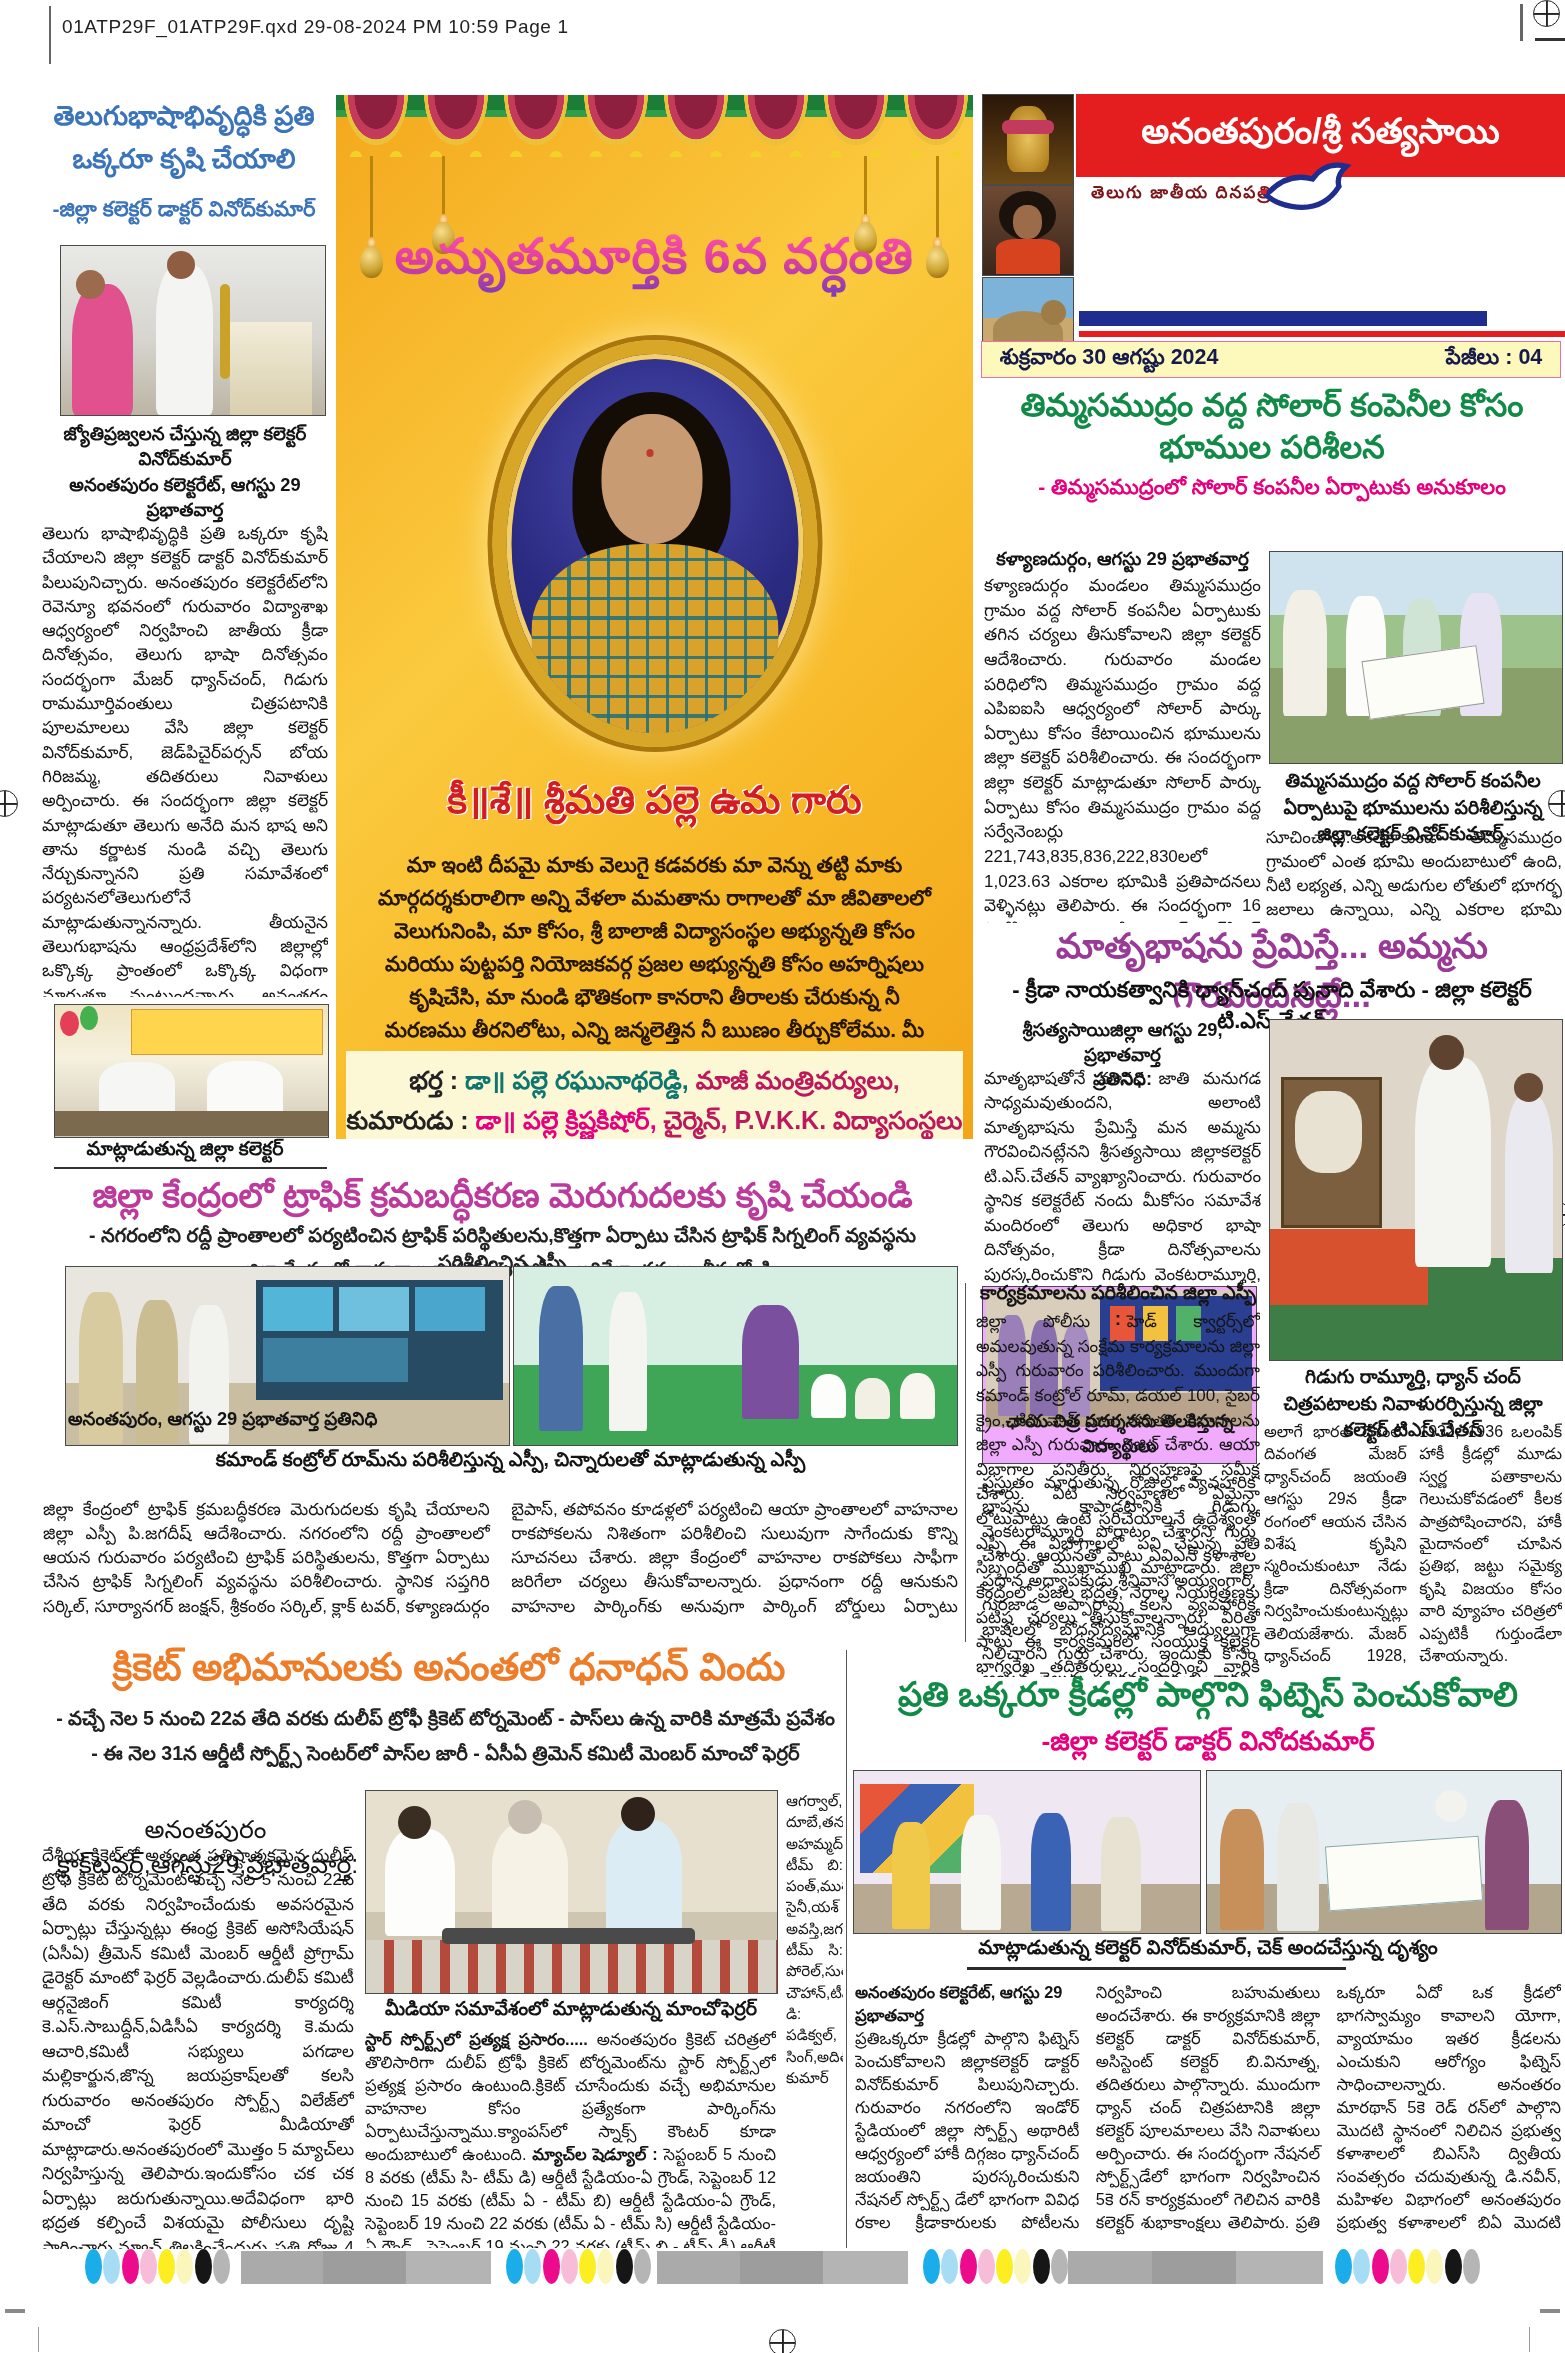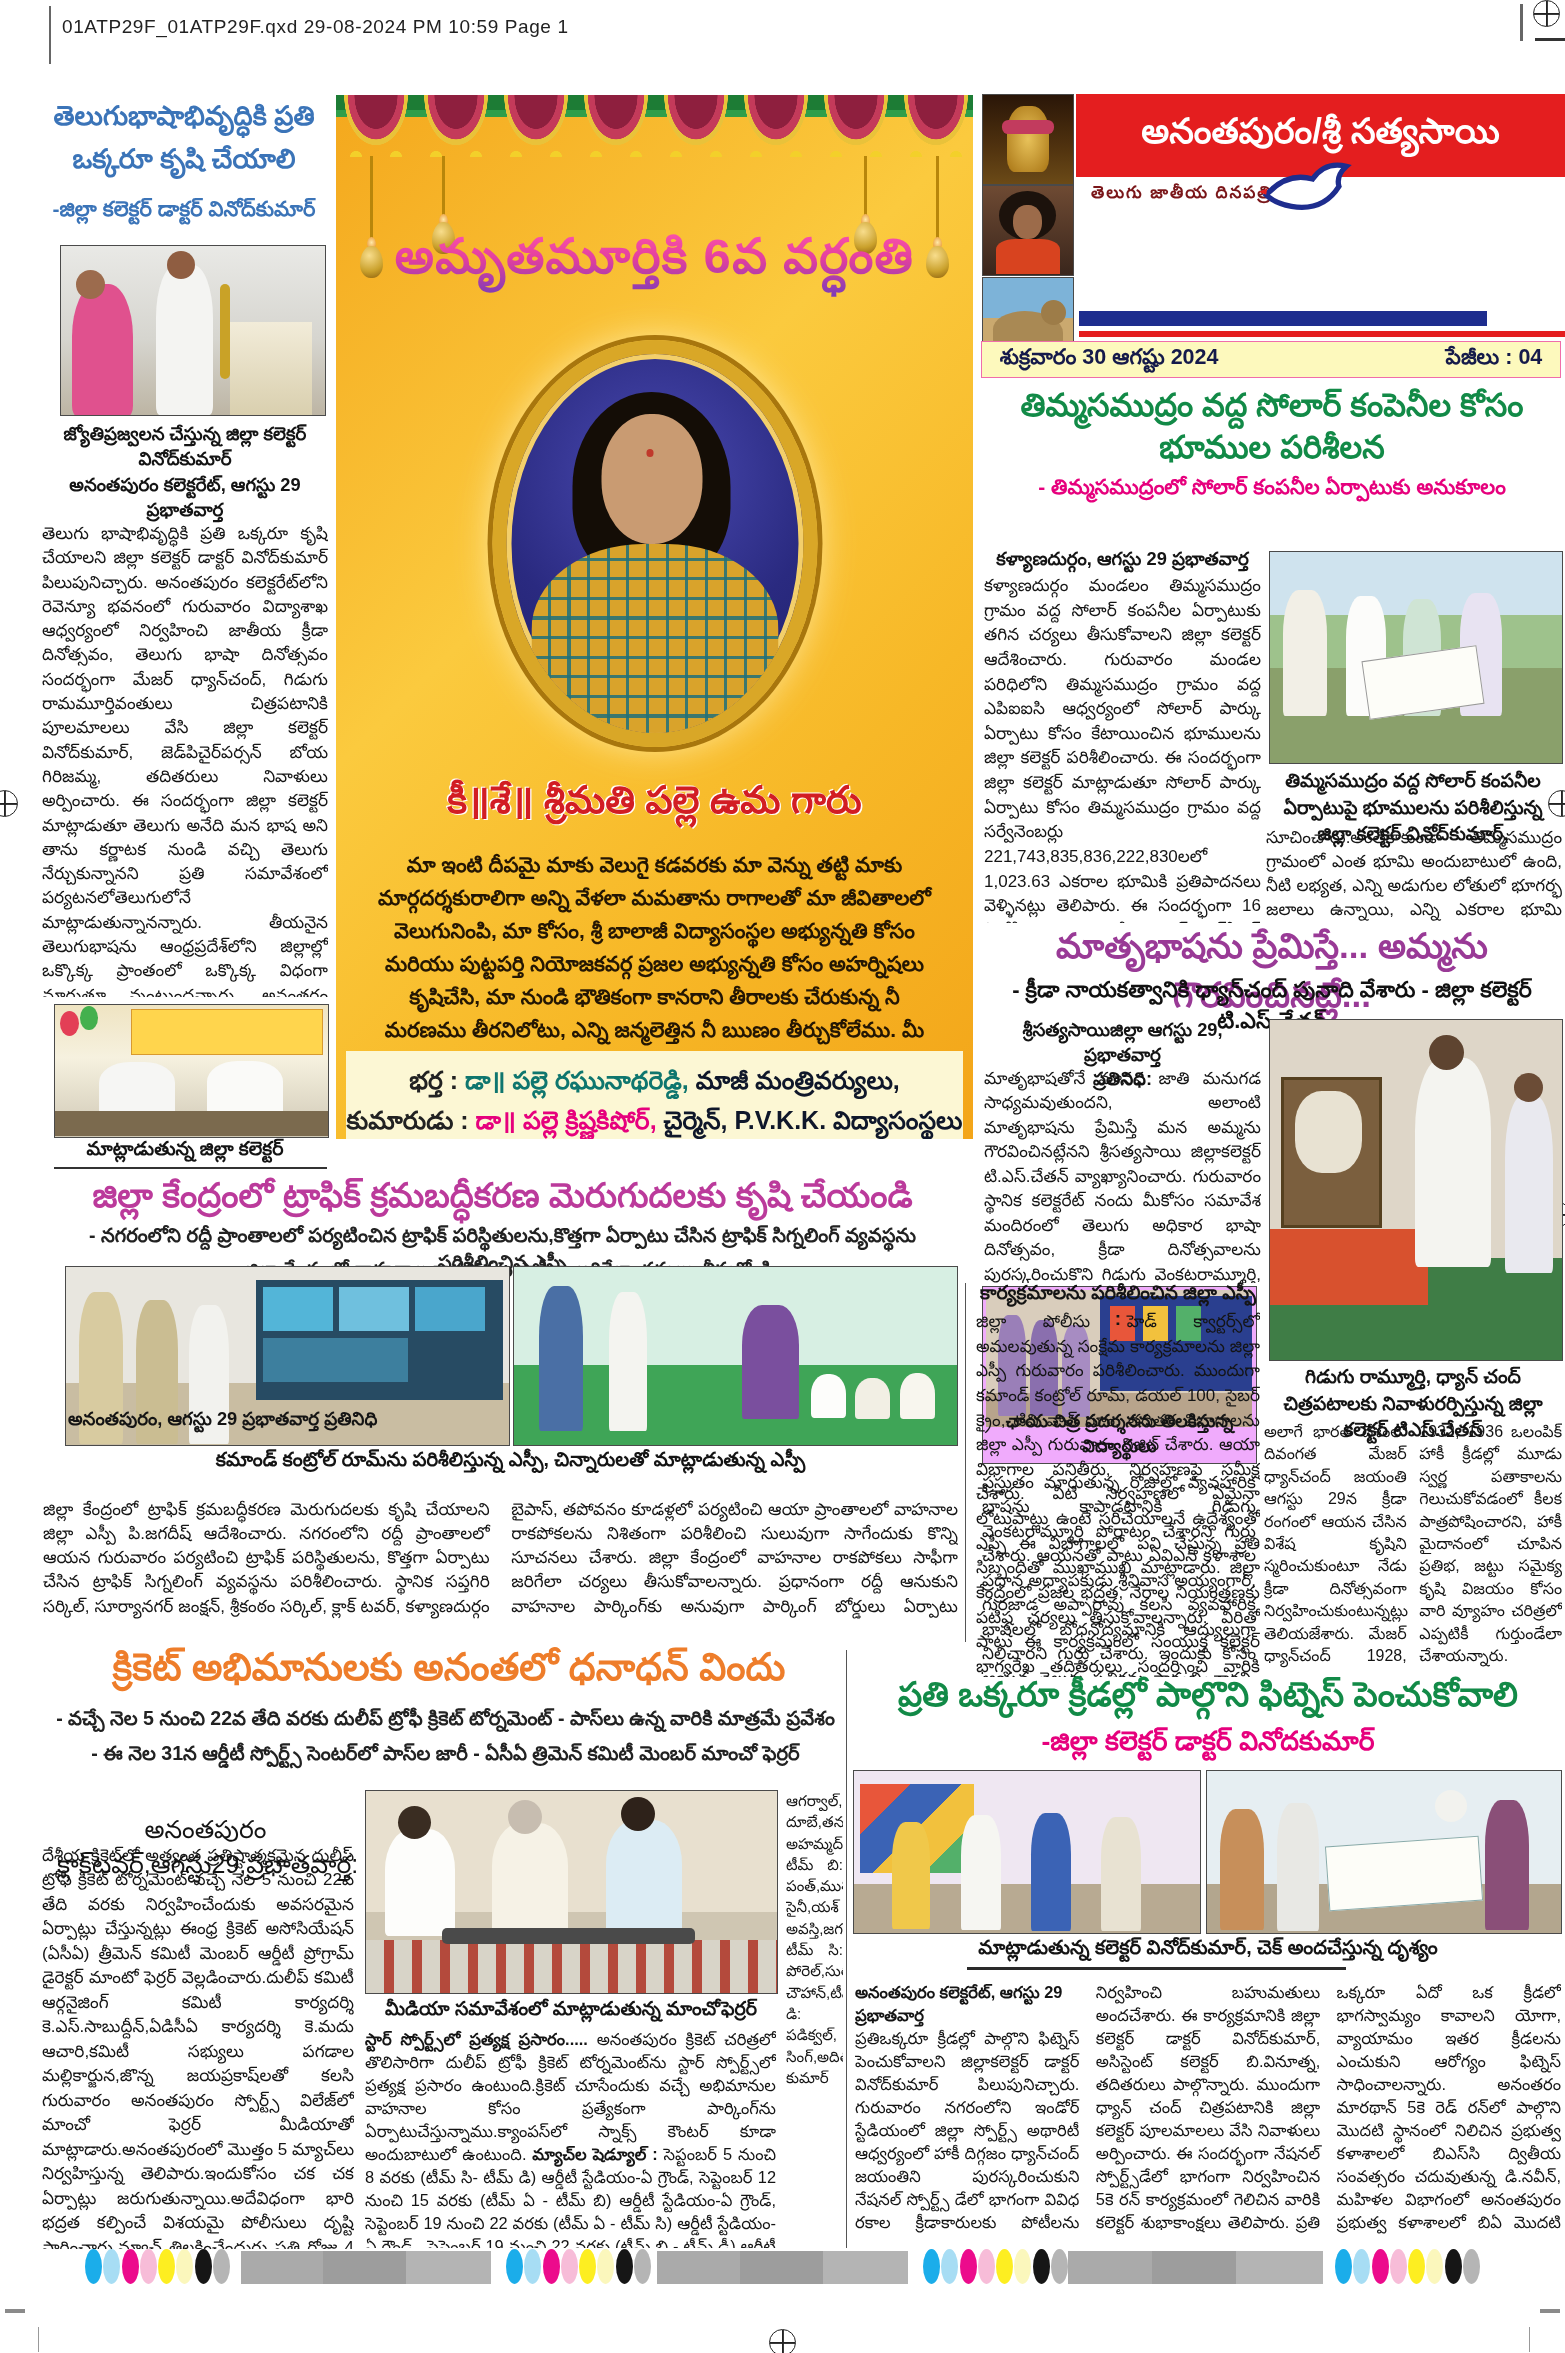--- a/index.html
+++ b/index.html
@@ -55,21 +55,21 @@
       border:14px solid #d9a727;box-shadow:0 0 0 5px #a8760d, inset 0 0 0 5px #f3cf6b, 0 0 38px rgba(255,240,180,.9);
       background:radial-gradient(circle at 50% 32%,#4a4ab2 0%,#2a2a80 55%,#20206a 100%);overflow:hidden;position:absolute;}
   .frame span{position:absolute;display:block;}
   .ad-name{left:25px;top:684px;width:587px;font-size:38px;font-weight:800;color:#d21d23;
       text-shadow:1.3px 1.3px 0 #fff, -1.3px -1.3px 0 #fff;}
   .ad-tribute{left:38px;top:754px;width:561px;font-size:21px;font-weight:bold;color:#241603;line-height:1.57;}
   .ad-family{left:10px;top:956px;width:617px;height:174px;background:#fcf7d4;padding-top:8.9px;}
   .ad-family .row{font-size:25px;font-weight:800;line-height:1.62;text-align:center;}
   .fam-label{color:#222;}
   .fam-red{color:#0f766e;}
-  .fam-blue{color:#0f172a;}
+  .fam-blue{color:#be185d;}
   .fam-mag{color:#e6007d;}
 
   
   .mh-red{left:1076px;top:94px;width:489px;height:83px;background:#e41e1f;color:#fff;
       font-size:35px;font-weight:800;display:flex;align-items:center;justify-content:center;}
   .mh-tag{left:1091px;top:183px;font-size:17px;color:#7a1619;font-weight:bold;letter-spacing:1.9px;}
   .mh-dove{left:1255px;top:159px;width:111px;height:58px;}
   .mh-logo{left:1076px;top:181px;width:489px;height:132px;display:flex;align-items:center;justify-content:center;
       font-size:113px;font-weight:800;color:#1e2d8e;line-height:1;}
   .mh-bluebar{left:1079px;top:311px;width:408px;height:15px;background:#1e2d8e;}

